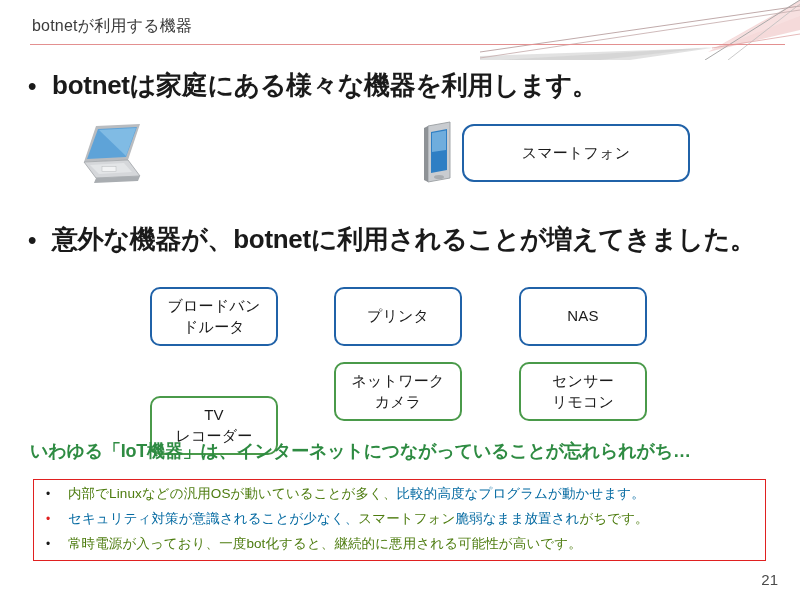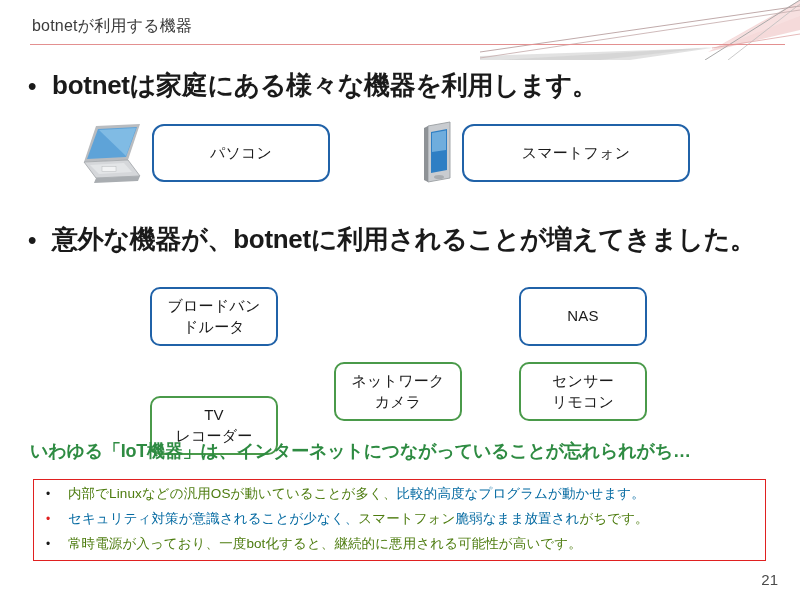--- a/index.html
+++ b/index.html
@@ -176,37 +176,37 @@
 
   <svg id="phone-icon" viewBox="0 0 44 68">
     <polygon points="12,6 34,2 34,58 12,62" fill="#c9ccd0"></polygon>
     <polygon points="12,6 34,2 34,58 12,62" fill="none" stroke="#9a9ea2" stroke-width="0.9"></polygon>
     <polygon points="15,12 31,9 31,50 15,53" fill="#2f7fc4"></polygon>
     <polygon points="16,13 30,10.5 30,30 16,32" fill="#7fb9e4" opacity="0.8"></polygon>
     <ellipse cx="23" cy="57" rx="5" ry="2" fill="#a8acb0"></ellipse>
     <polygon points="8,8 12,6 12,62 8,60" fill="#8e9296"></polygon>
   </svg>
 
-  <div class="devbox blue" id="box-pc">
-    <span>パソコン</span>
-  </div>
   <div class="devbox blue" id="box-sp">
     <span>スマートフォン</span>
   </div>
 
   <div class="main-bullet" id="bullet-2">
     <span class="dot">•</span>
     <span>意外な機器が、botnetに利用されることが増えてきました。</span>
   </div>
 
   <div class="devbox blue" id="box-router">
     <span>
       <span>ブロードバン</span><br>
       <span>ドルータ</span>
     </span>
+  </div>
+  <div class="devbox blue" id="box-printer">
+    <span>プリンタ</span>
   </div>
   <div class="devbox blue" id="box-nas">
     <span>NAS</span>
   </div>
 
   <div class="devbox green" id="box-tv">
     <span>
       <span>TV</span><br>
       <span>レコーダー</span>
     </span>

